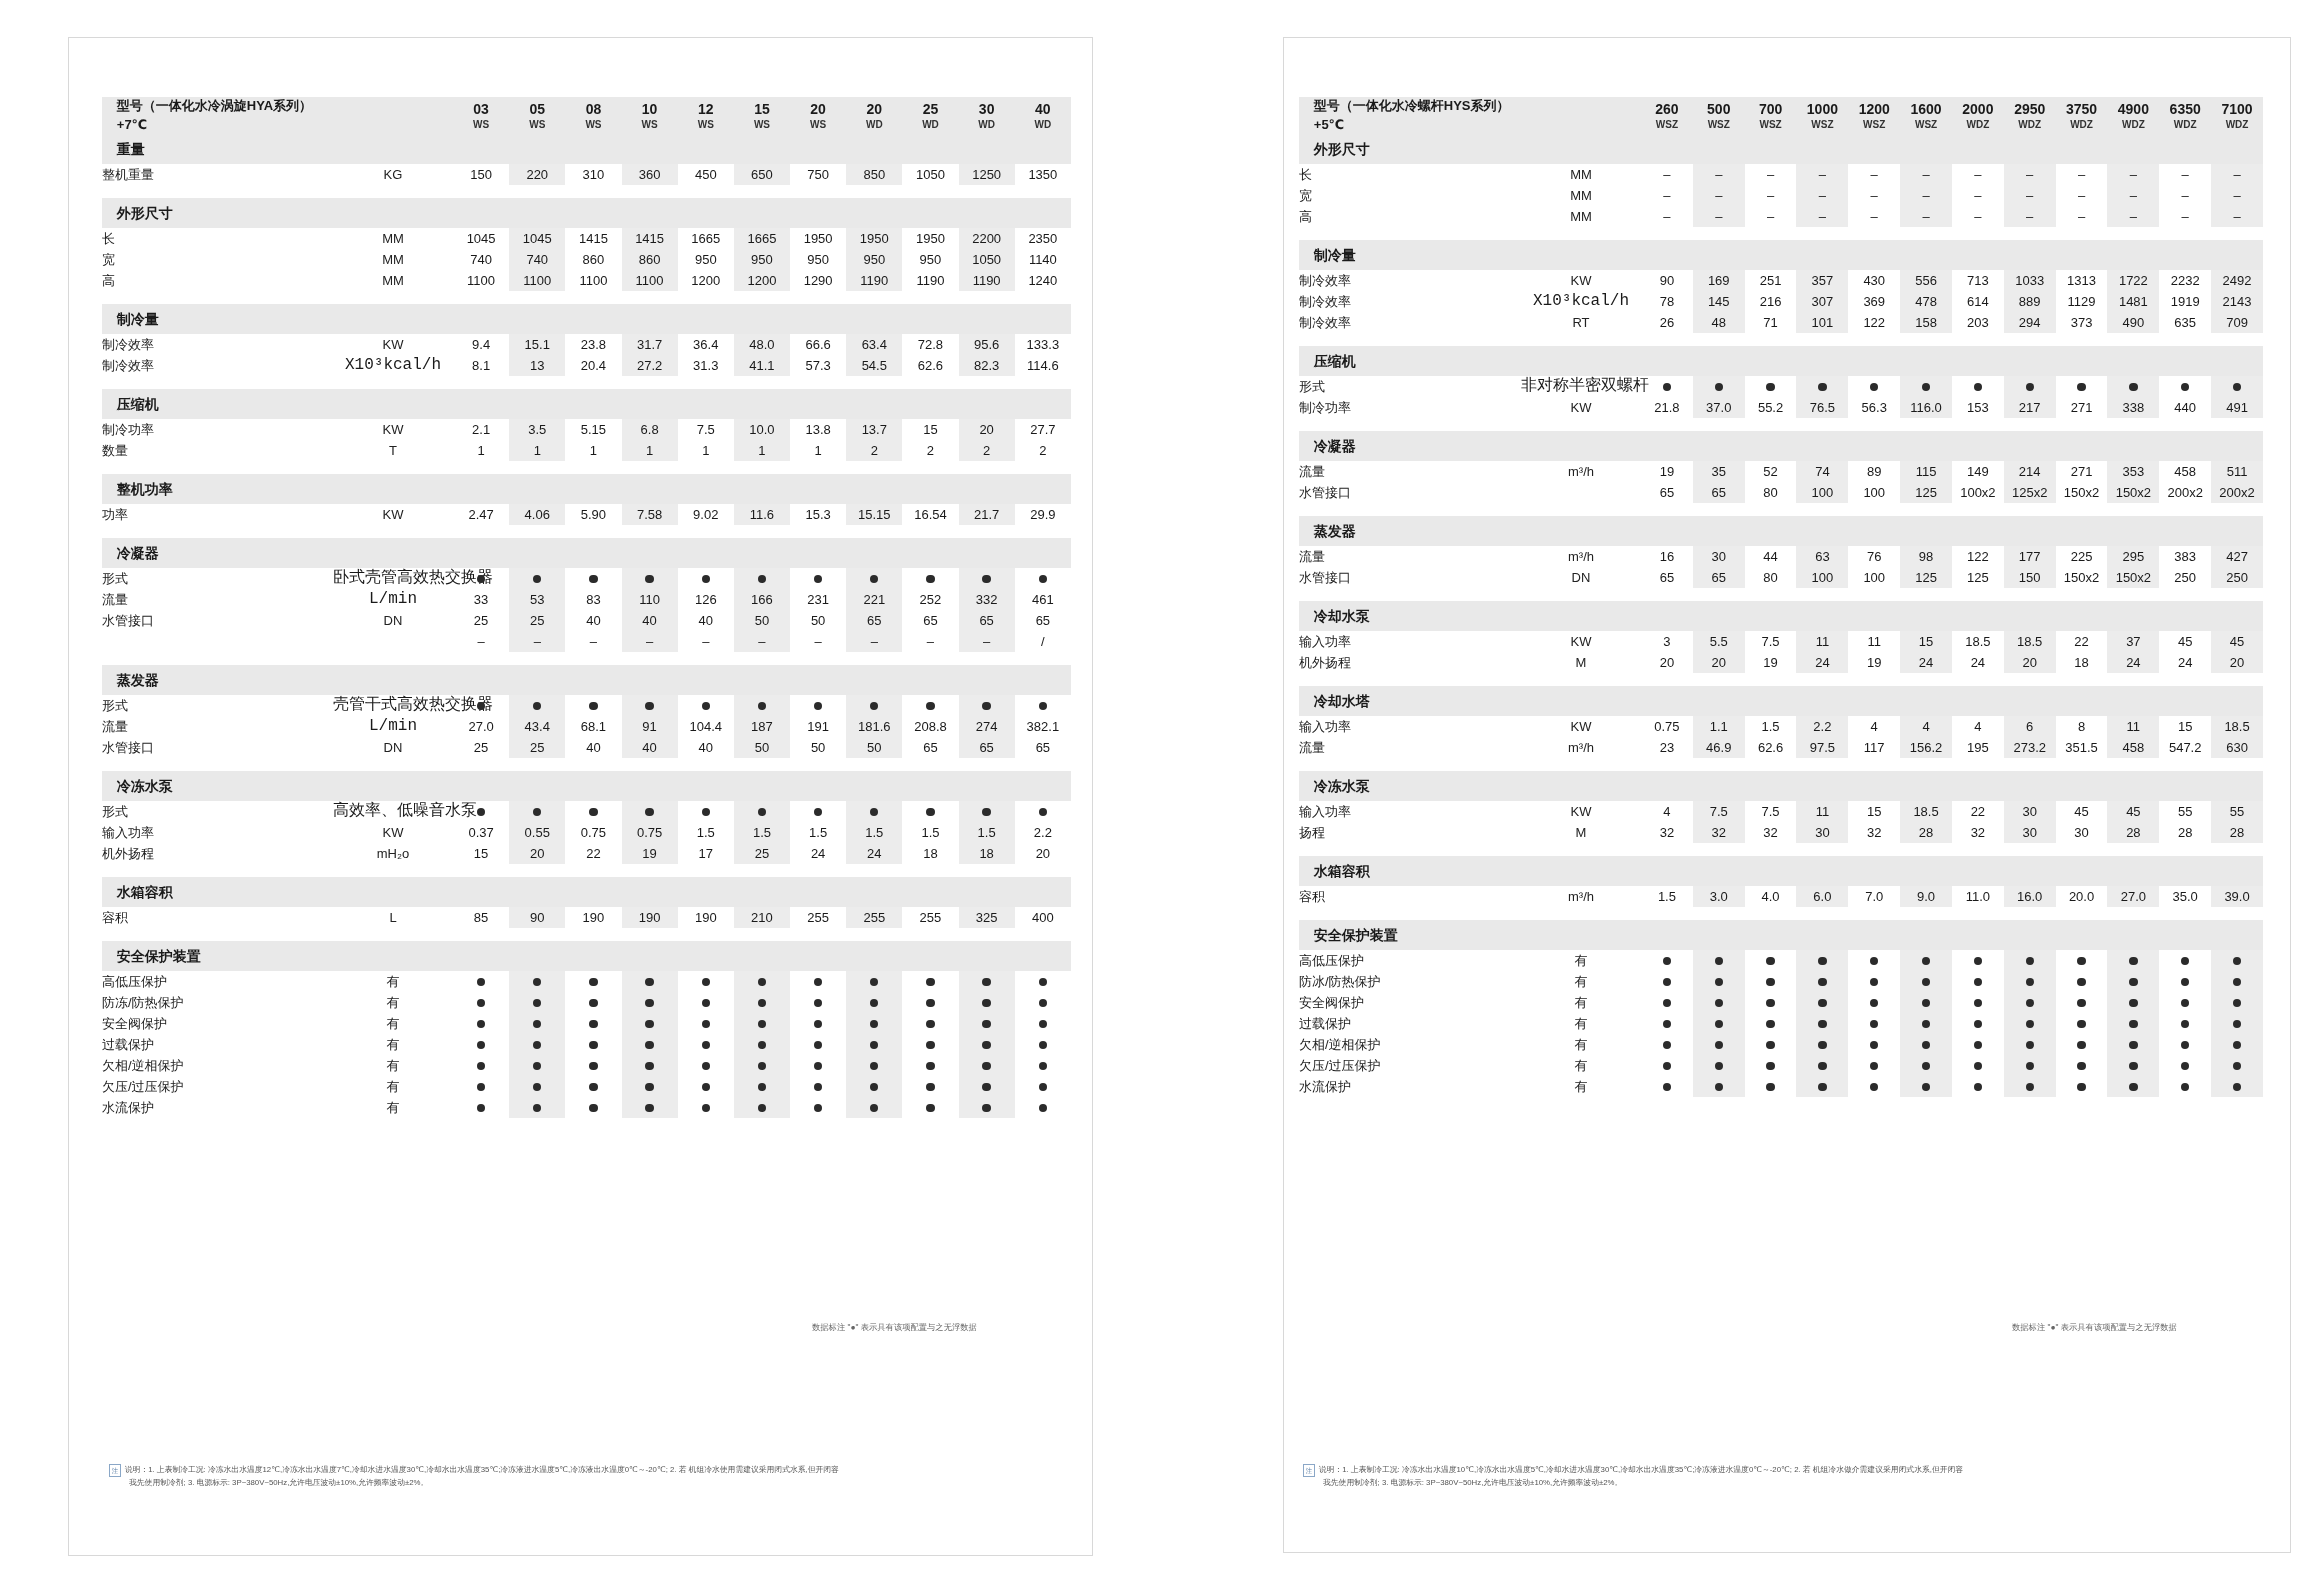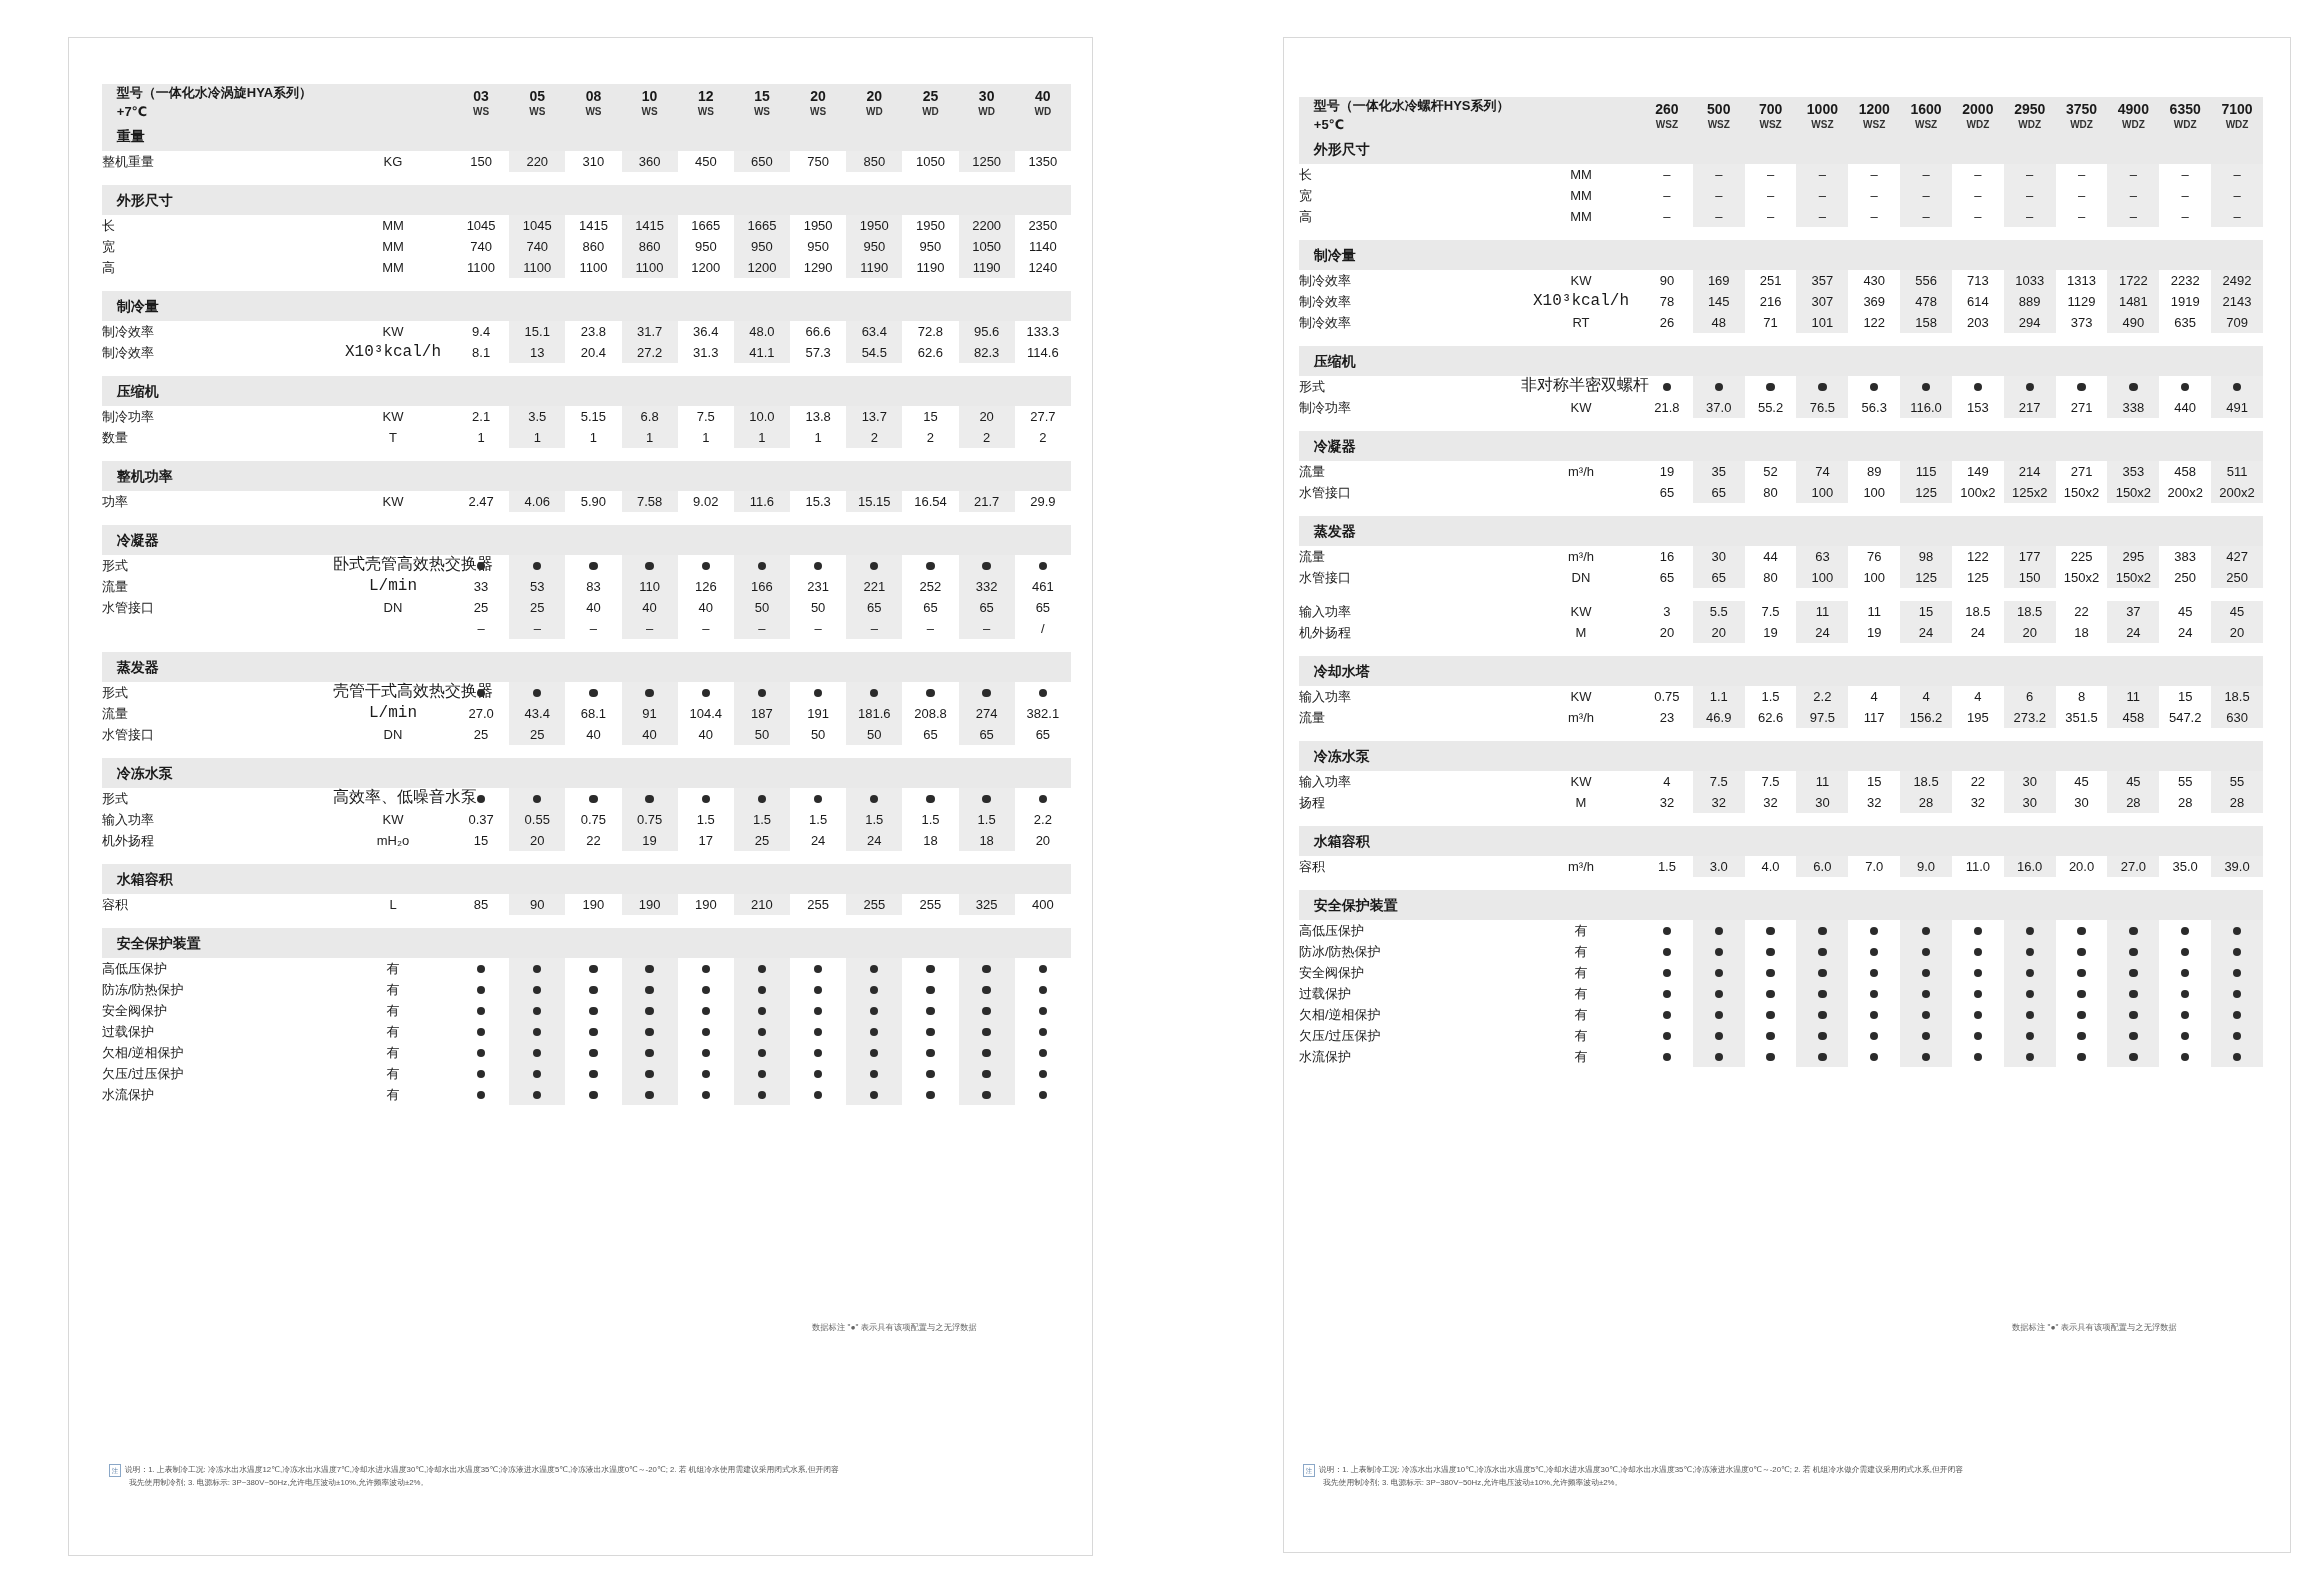--- a/index.html
+++ b/index.html
@@ -31,21 +31,21 @@
 </head>
 <body>
 
 <div class="page">
 
   <div class="hdr">一体化水冷涡旋HYA系列 13/14</div>
 
   <div class="sheet left"></div>
   <div class="sheet right"></div>
 
-  <table class="tbl" id="left-table" style="left:102px;top:84px;width:969px;">
+  <table class="tbl" id="left-table" style="left:102px;top:97px;width:969px;">
       <colgroup>
         <col style="width:231px">
         <col style="width:120px">
         <col>
         <col>
         <col>
         <col>
         <col>
         <col>
         <col>
@@ -956,20 +956,35 @@
           <td class="num shade">125</td>
           <td class="num">125</td>
           <td class="num shade">150</td>
           <td class="num">150x2</td>
           <td class="num shade">150x2</td>
           <td class="num">250</td>
           <td class="num shade">250</td>
         </tr>
         <tr class="spacer">
           <td colspan="14"></td>
+        </tr>
+        <tr class="sec">
+          <td class="lbl" colspan="2">冷却水泵</td>
+          <td></td>
+          <td class="shade"></td>
+          <td></td>
+          <td class="shade"></td>
+          <td></td>
+          <td class="shade"></td>
+          <td></td>
+          <td class="shade"></td>
+          <td></td>
+          <td class="shade"></td>
+          <td></td>
+          <td class="shade"></td>
         </tr>
         <tr>
           <td class="lbl">输入功率</td>
           <td class="unit">KW</td>
           <td class="num">3</td>
           <td class="num shade">5.5</td>
           <td class="num">7.5</td>
           <td class="num shade">11</td>
           <td class="num">11</td>
           <td class="num shade">15</td>

